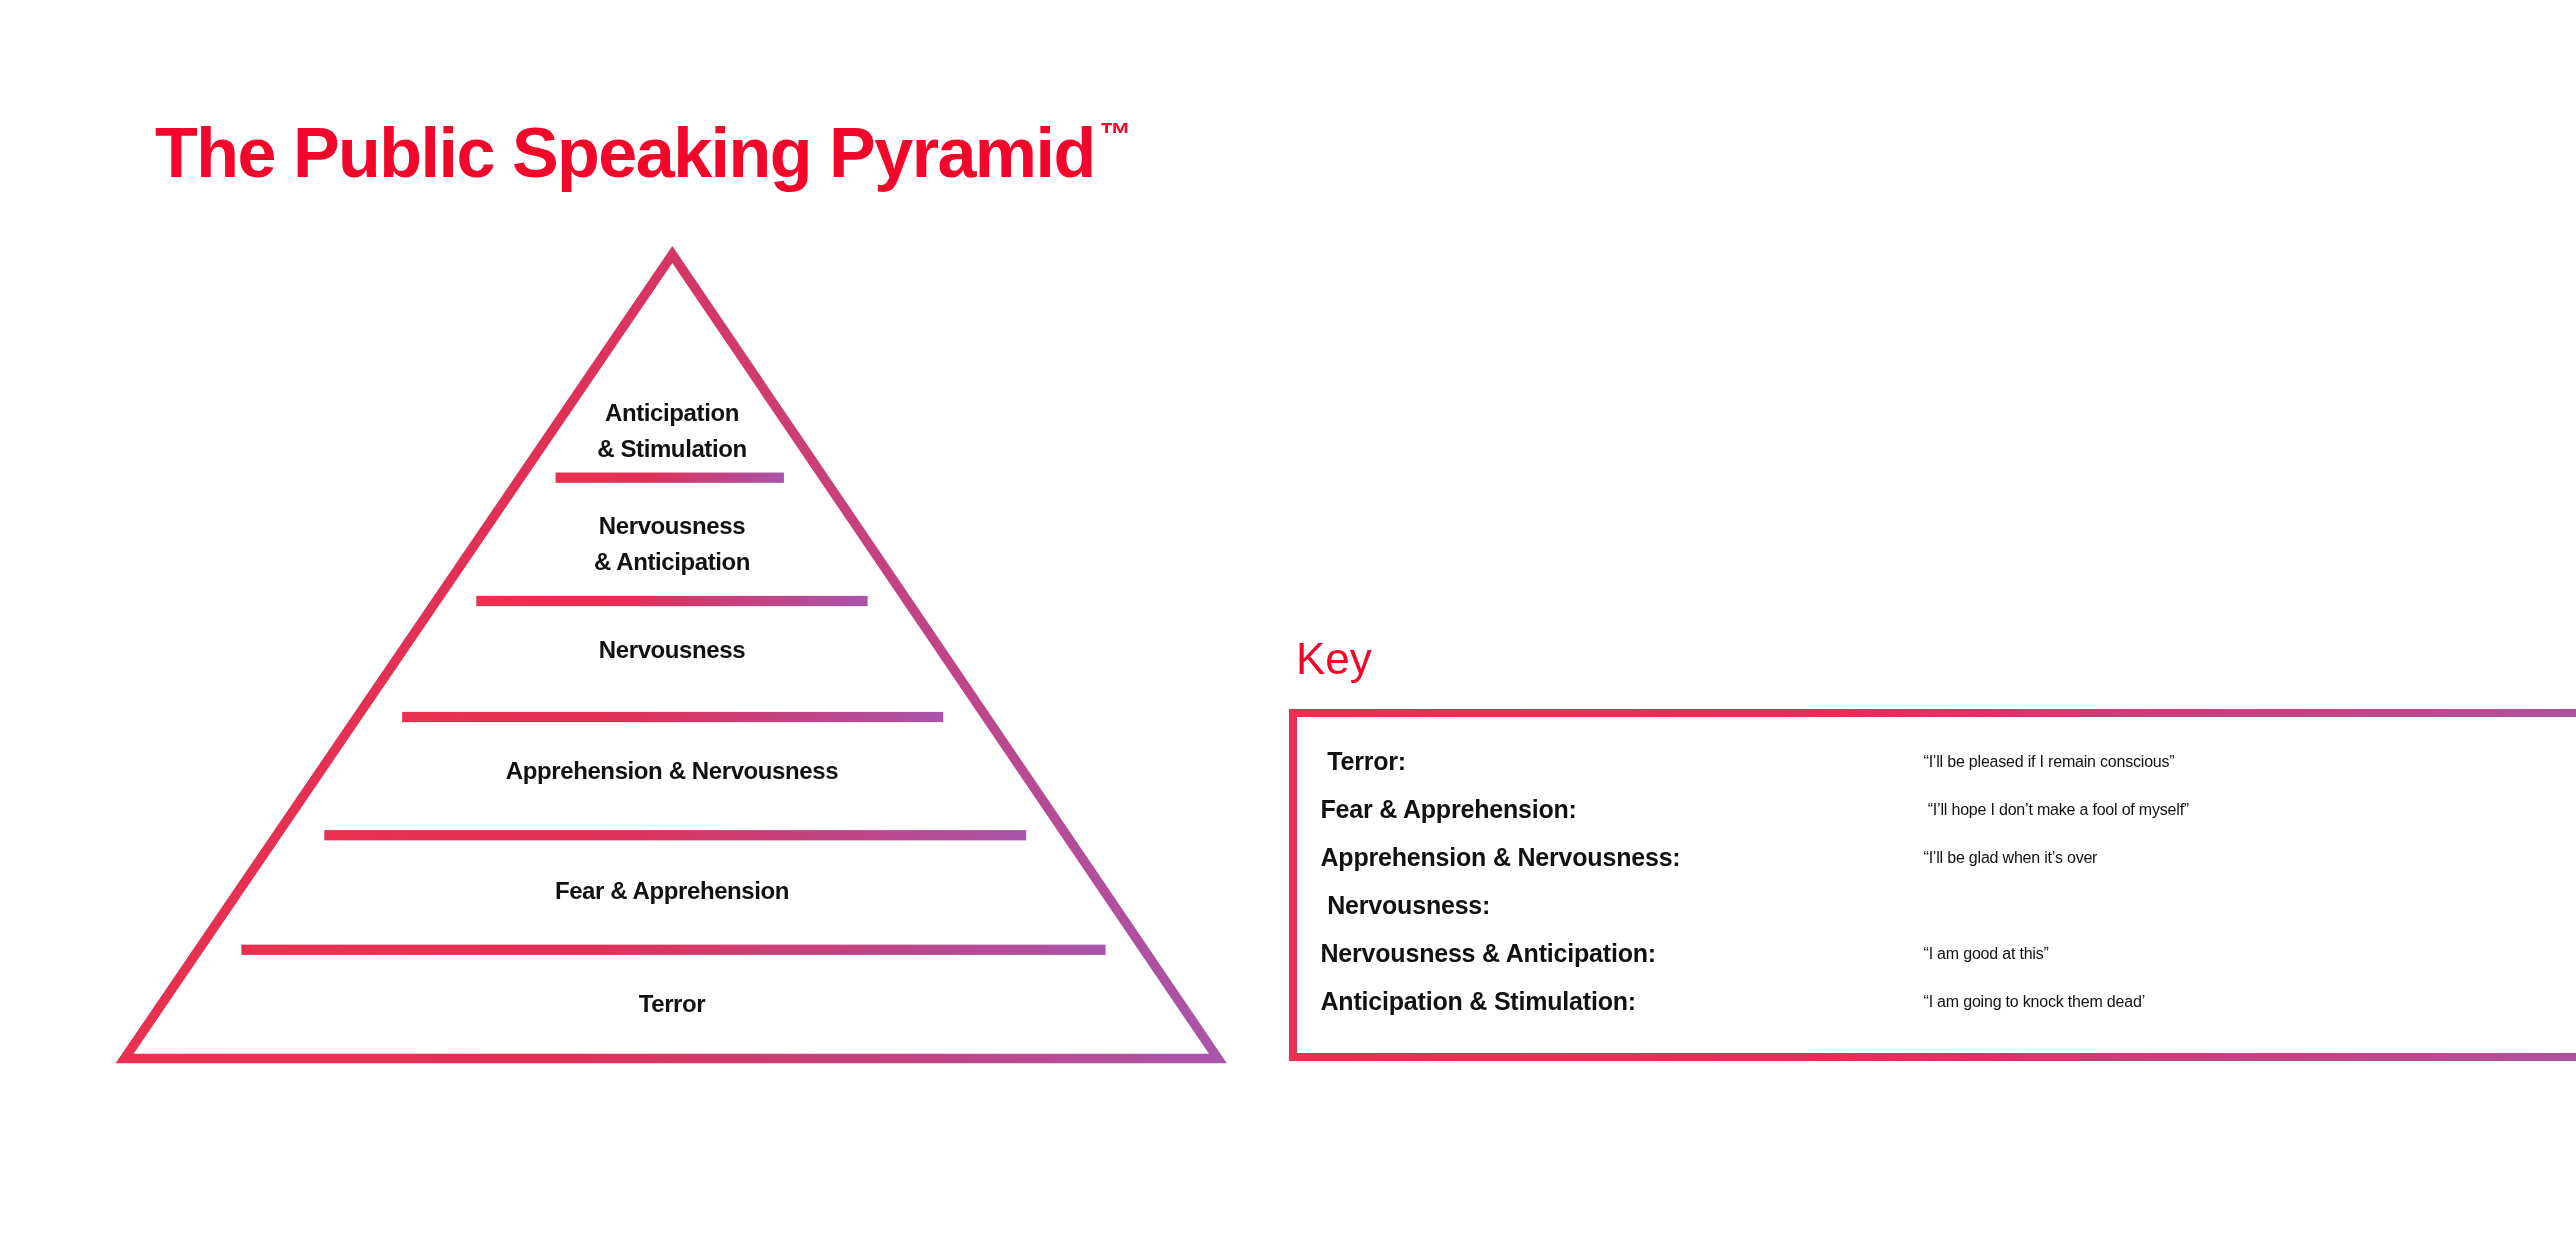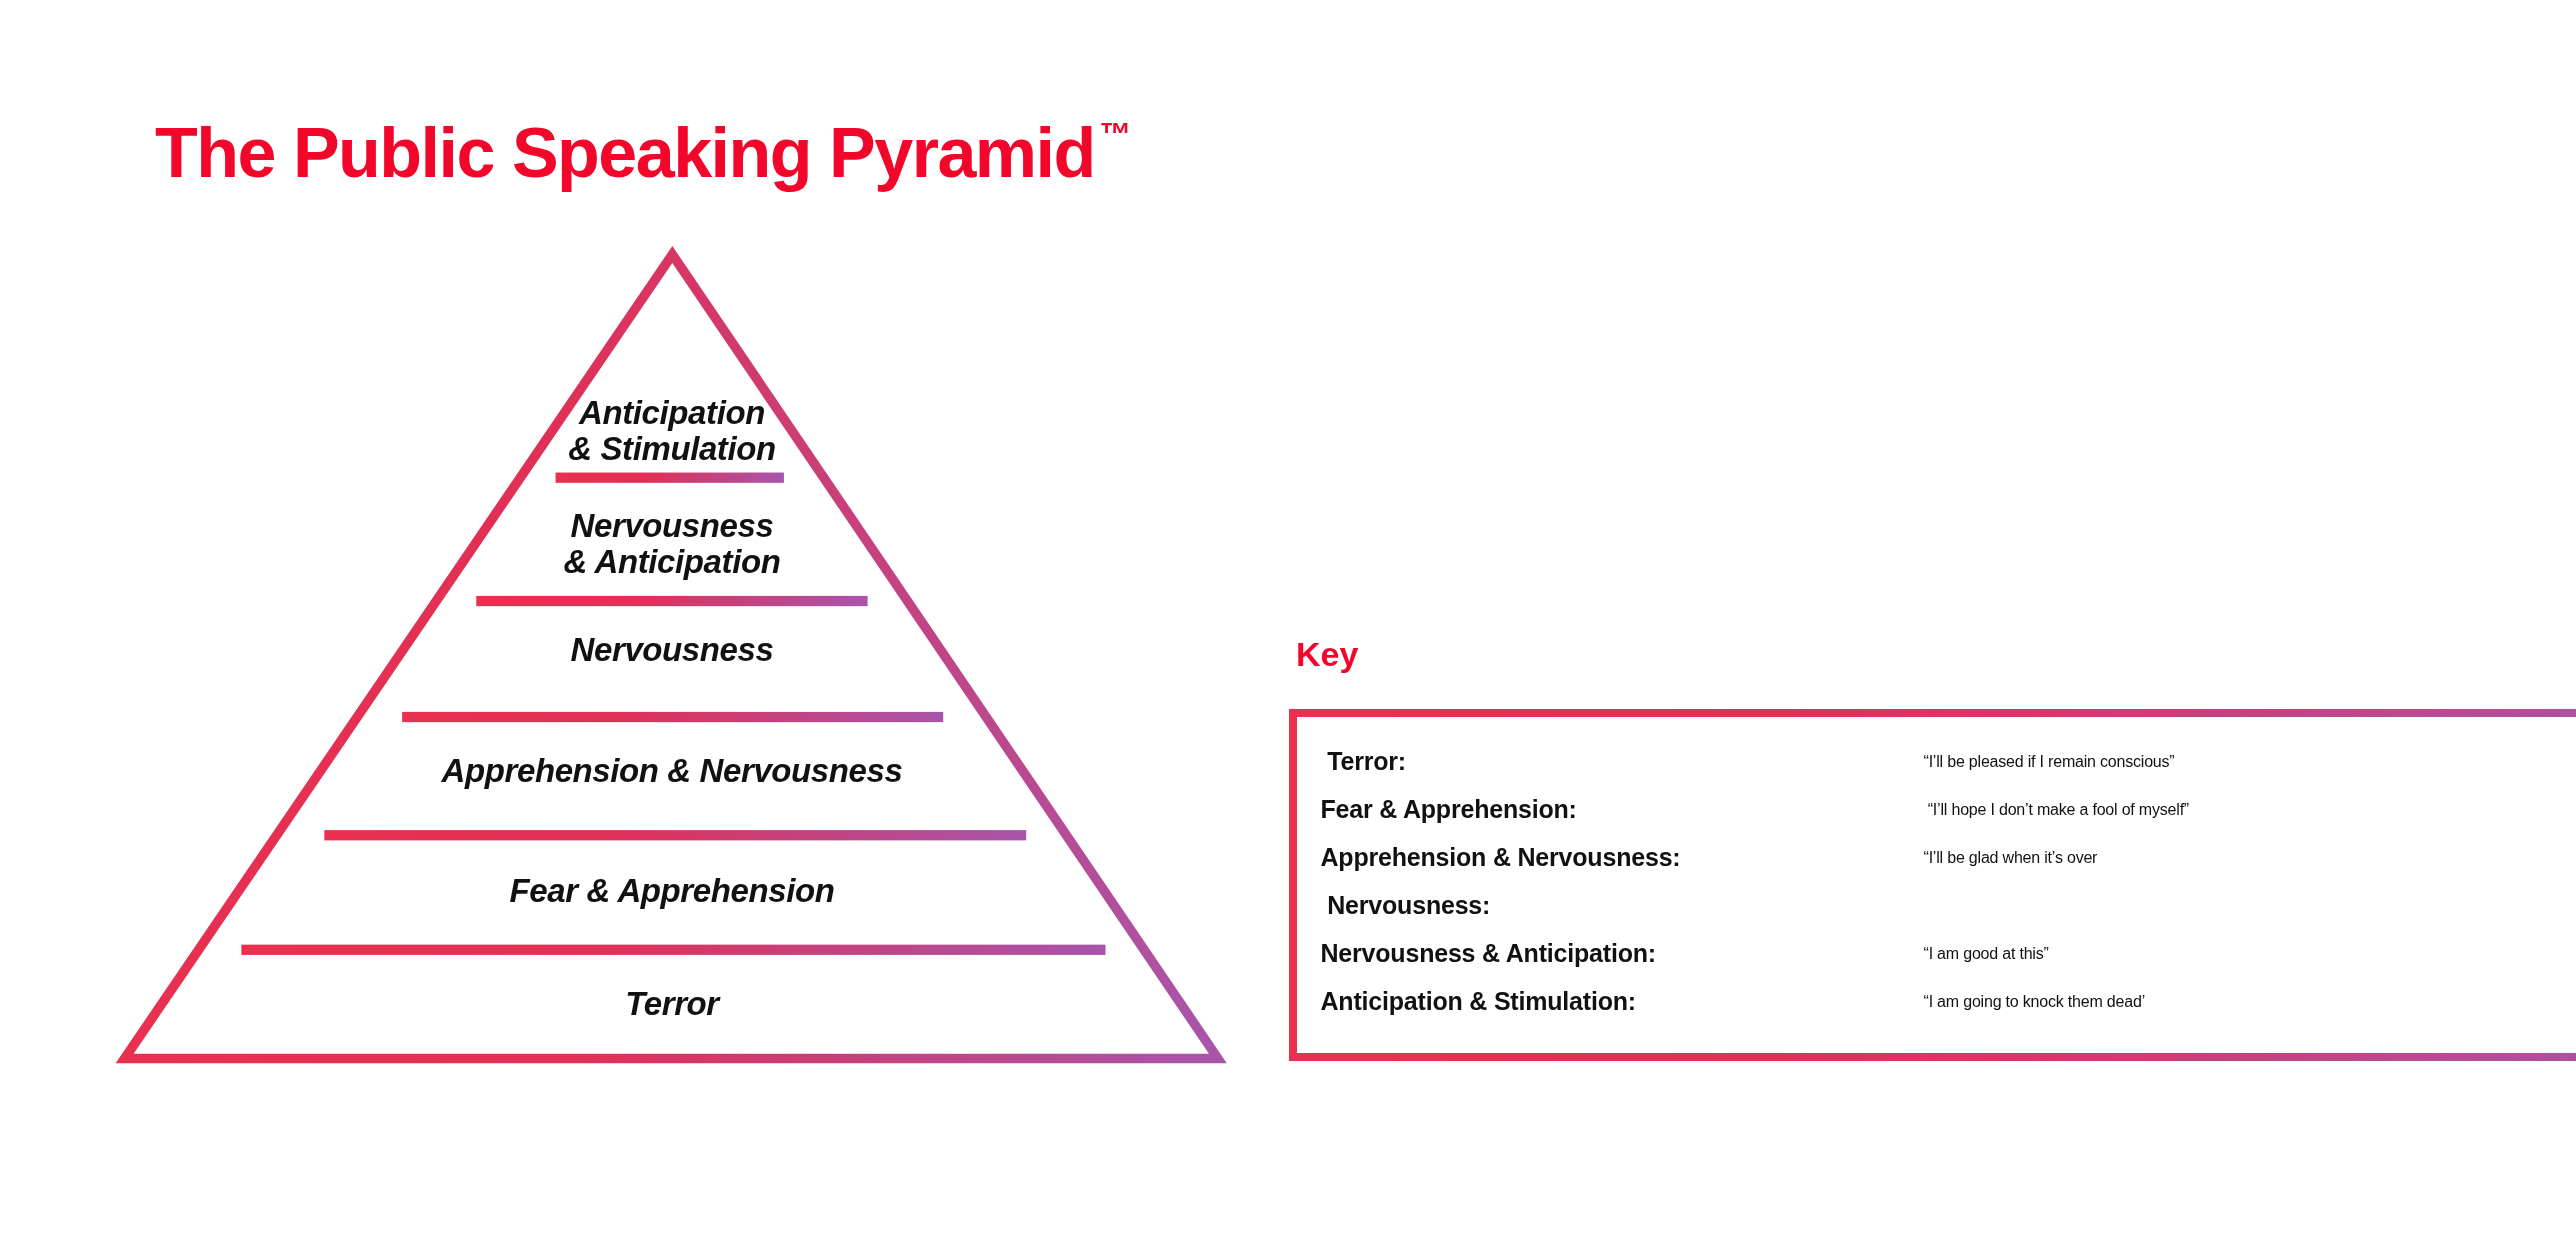--- a/index.html
+++ b/index.html
@@ -48,42 +48,41 @@
   }
   .divider { fill: url(#pyGrad); }
 
   
   .level-label {
     position: absolute;
     left: 672px;
     transform: translateX(-50%);
     text-align: center;
     color: #111111;
-    font-size: 33px;
+    font-size: 24px;
     font-weight: 700;
     letter-spacing: -0.4px;
     line-height: 36px;
     white-space: nowrap;
-    font-style: italic;
   }
   .lv1 { top: 395px; }
   .lv2 { top: 508px; }
   .lv3 { top: 632px; }
   .lv4 { top: 753px; }
   .lv5 { top: 873px; }
   .lv6 { top: 986px; }
 
   
   .key-heading {
     position: absolute;
     left: 1296px;
     top: 637px;
     margin: 0;
-    font-size: 34px;
-    font-weight: bold;
+    font-size: 44px;
+    font-weight: normal;
     color: #f20629;
     line-height: 1;
   }
   .key-box {
     position: absolute;
     left: 1289px;
     top: 709px;
     width: 1412px;
     height: 352px;
     box-sizing: border-box;

